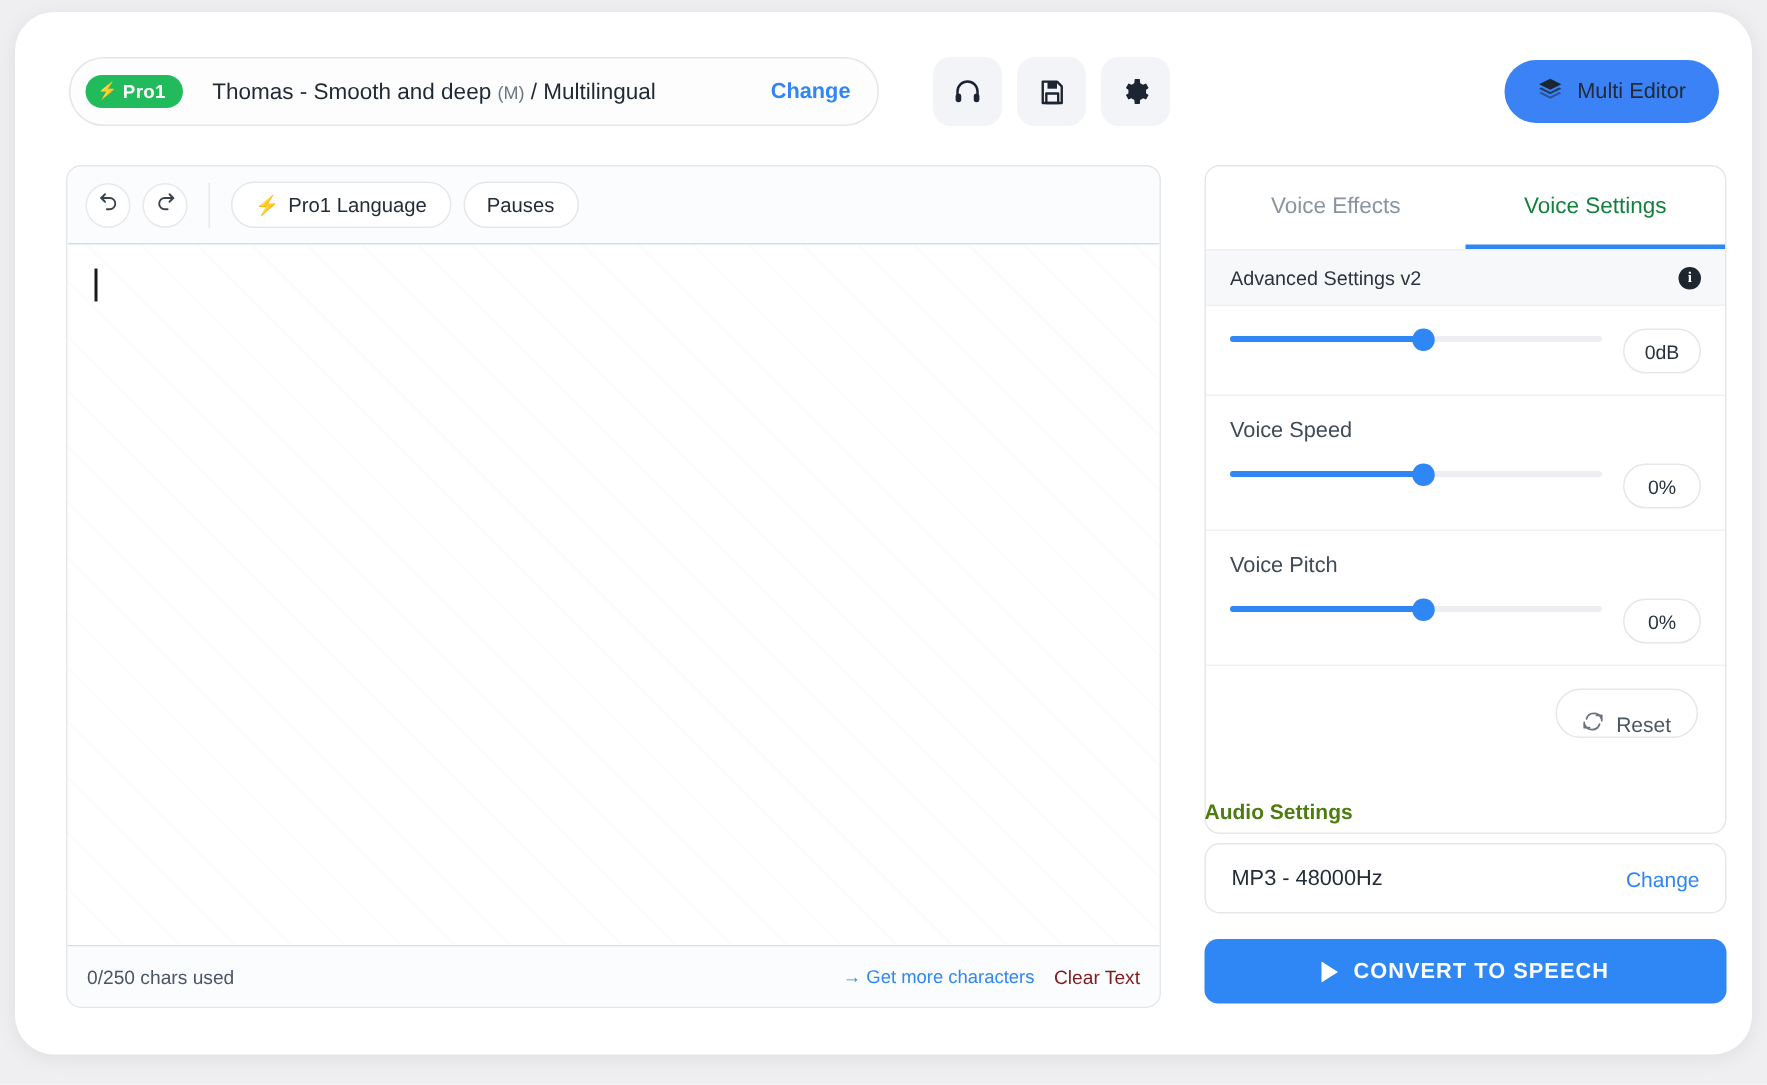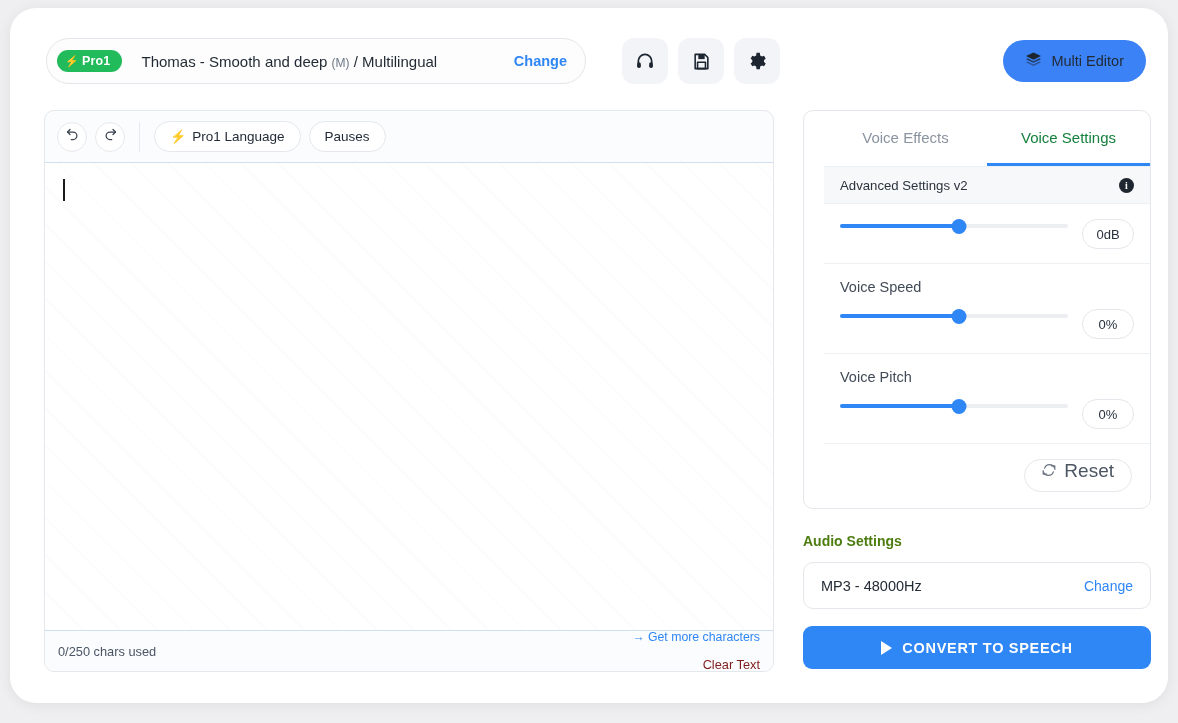--- a/index.html
+++ b/index.html
@@ -140,35 +140,34 @@
   .editor-footer {
     position: absolute; left: 0; right: 0; bottom: 0;
     height: 40px;
     display: flex; align-items: center;
     padding: 0 13px;
     font-size: 12.8px; color: #4a5565;
     background: #fbfcfd;
   }
   .footer-right {
     margin-left: auto;
-    display: flex; align-items: flex-end; gap: 13px; flex-direction: column;
+    display: flex; align-items: center; gap: 13px;
   }
   .get-more { color: #2f86f5; font-size: 12.3px; cursor: pointer; }
   .clear-text { color: #7f1d1d; font-size: 12.8px; cursor: pointer; }
 
   
   .settings-card {
     position: absolute;
     left: 793px; top: 102px;
-    width: 348px; height: 399px;
+    width: 348px; height: 446px;
     border: 1px solid #e4e7eb;
     border-radius: 10px;
     background: #ffffff;
     overflow: hidden;
-    padding-left: 20px;
   }
   .tabs { display: flex; height: 55px; }
   .tab {
     flex: 1;
     display: flex; align-items: center; justify-content: center;
     font-size: 15px;
     color: #8a93a0;
     cursor: pointer;
     border-bottom: 2px solid transparent;
   }
@@ -245,23 +244,23 @@
   .reset-row {
     height: 62px;
     display: flex; align-items: center; justify-content: flex-end;
     padding-right: 18px;
   }
   .reset-btn {
     height: 33px;
     border: 1px solid #e4e7eb;
     border-radius: 17px;
     background: #fff;
-    display: inline-flex; align-items: flex-start; gap: 8px;
+    display: inline-flex; align-items: flex-end; gap: 8px;
     padding: 0 17px;
-    font-size: 19px; color: #4c5663;
+    font-size: 14px; color: #4c5663;
     cursor: pointer;
   }
 
   .audio-heading {
     position: absolute;
     left: 793px; top: 525px;
     font-size: 14px; font-weight: bold; color: #4d7c0f;
   }
   .audio-box {
     position: absolute;

